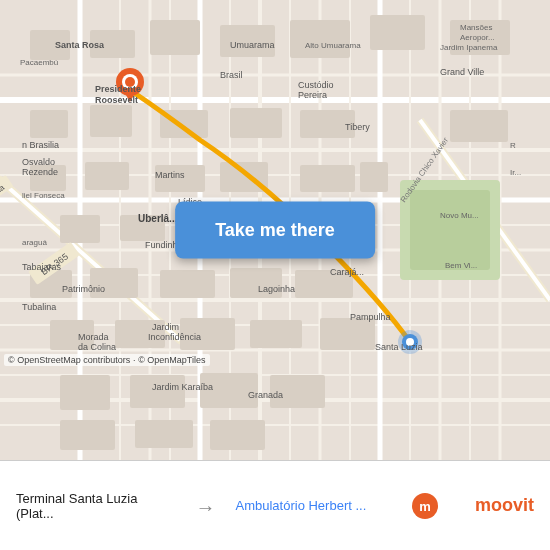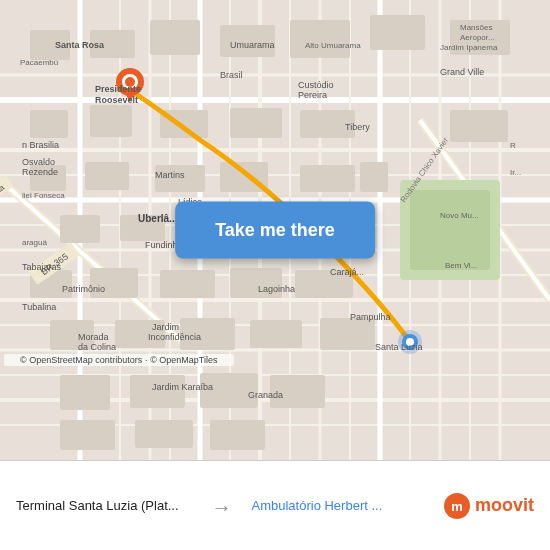--- a/index.html
+++ b/index.html
@@ -63,37 +63,38 @@
 
     #moovit-logo-icon {
       width: 28px;
       height: 28px;
     }
 
     #moovit-logo-text {
       font-size: 18px;
       font-weight: bold;
       color: #e85d26;
+      margin-left: 32px;
     }
 
     #route-from, #route-to {
       display: flex;
       flex-direction: column;
       flex: 1;
     }
 
     
     #attribution {
       position: absolute;
       bottom: 94px;
       left: 4px;
       font-size: 9px;
       color: #444;
       background: rgba(255,255,255,0.7);
-      padding: 1px 16px;
+      padding: 1px 4px;
       border-radius: 2px;
       z-index: 5;
     }
   </style>
 </head>
 <body>
 
 <div id="app">
   <div id="map-container">
 

